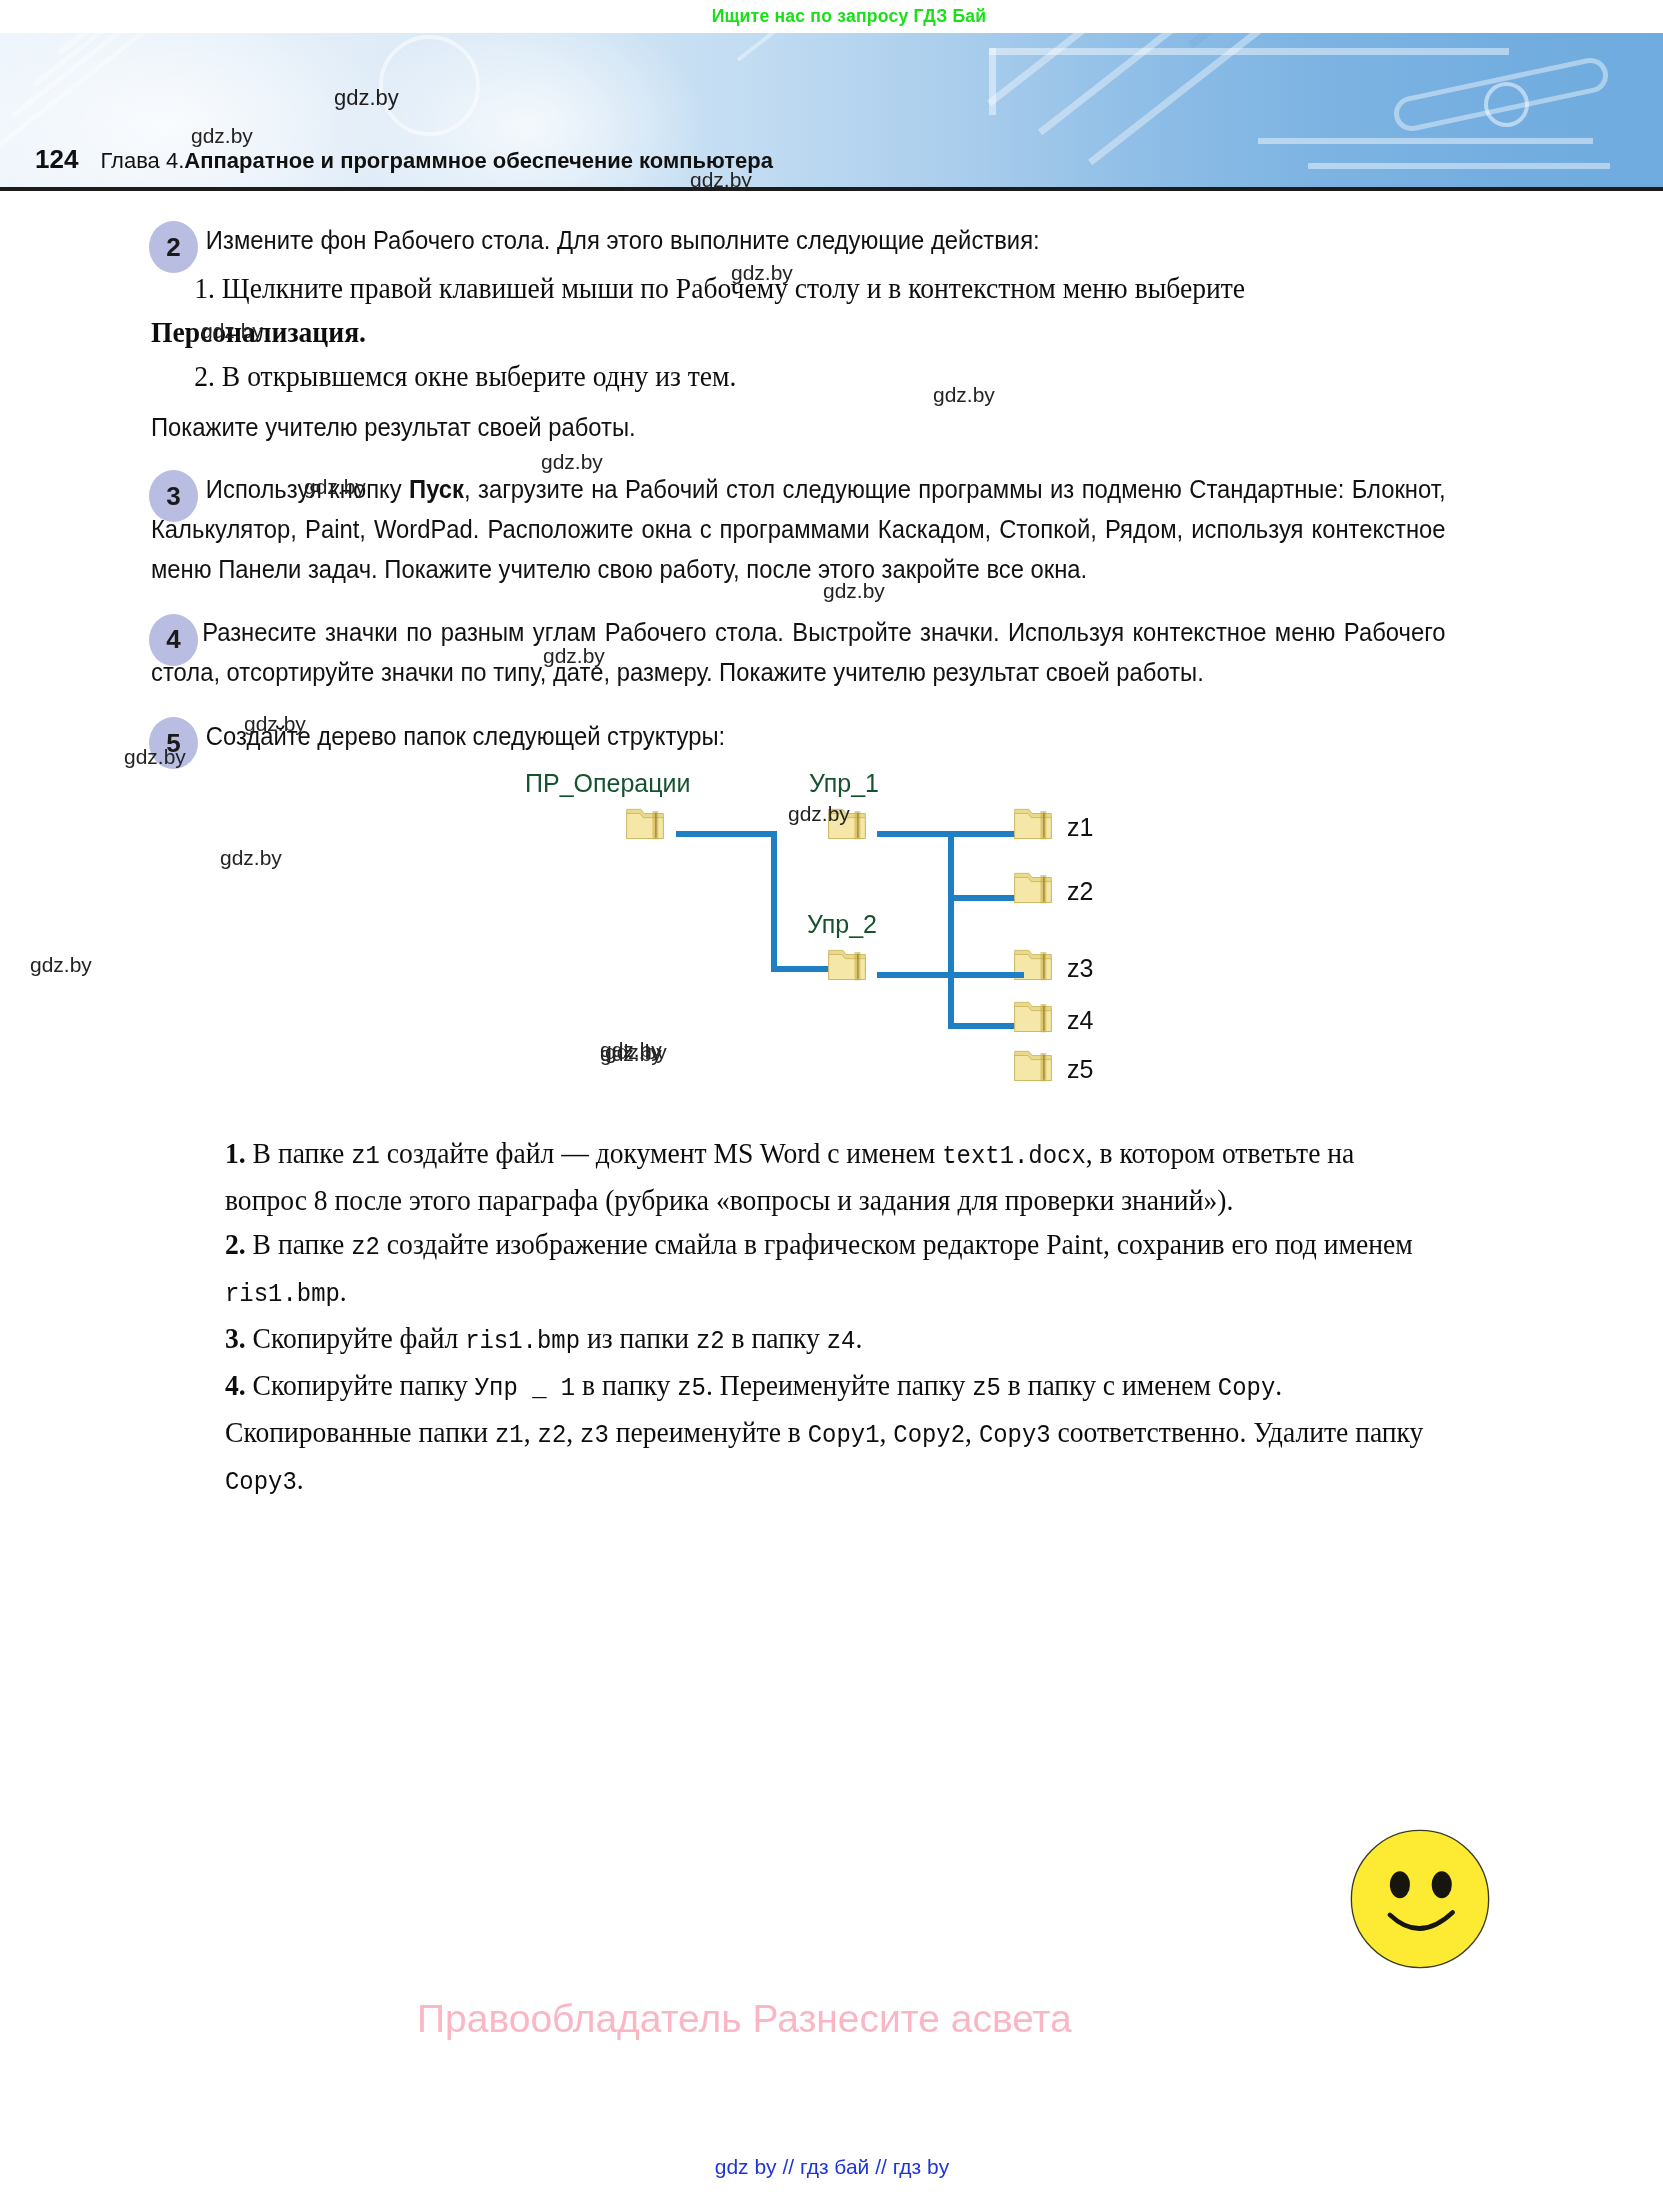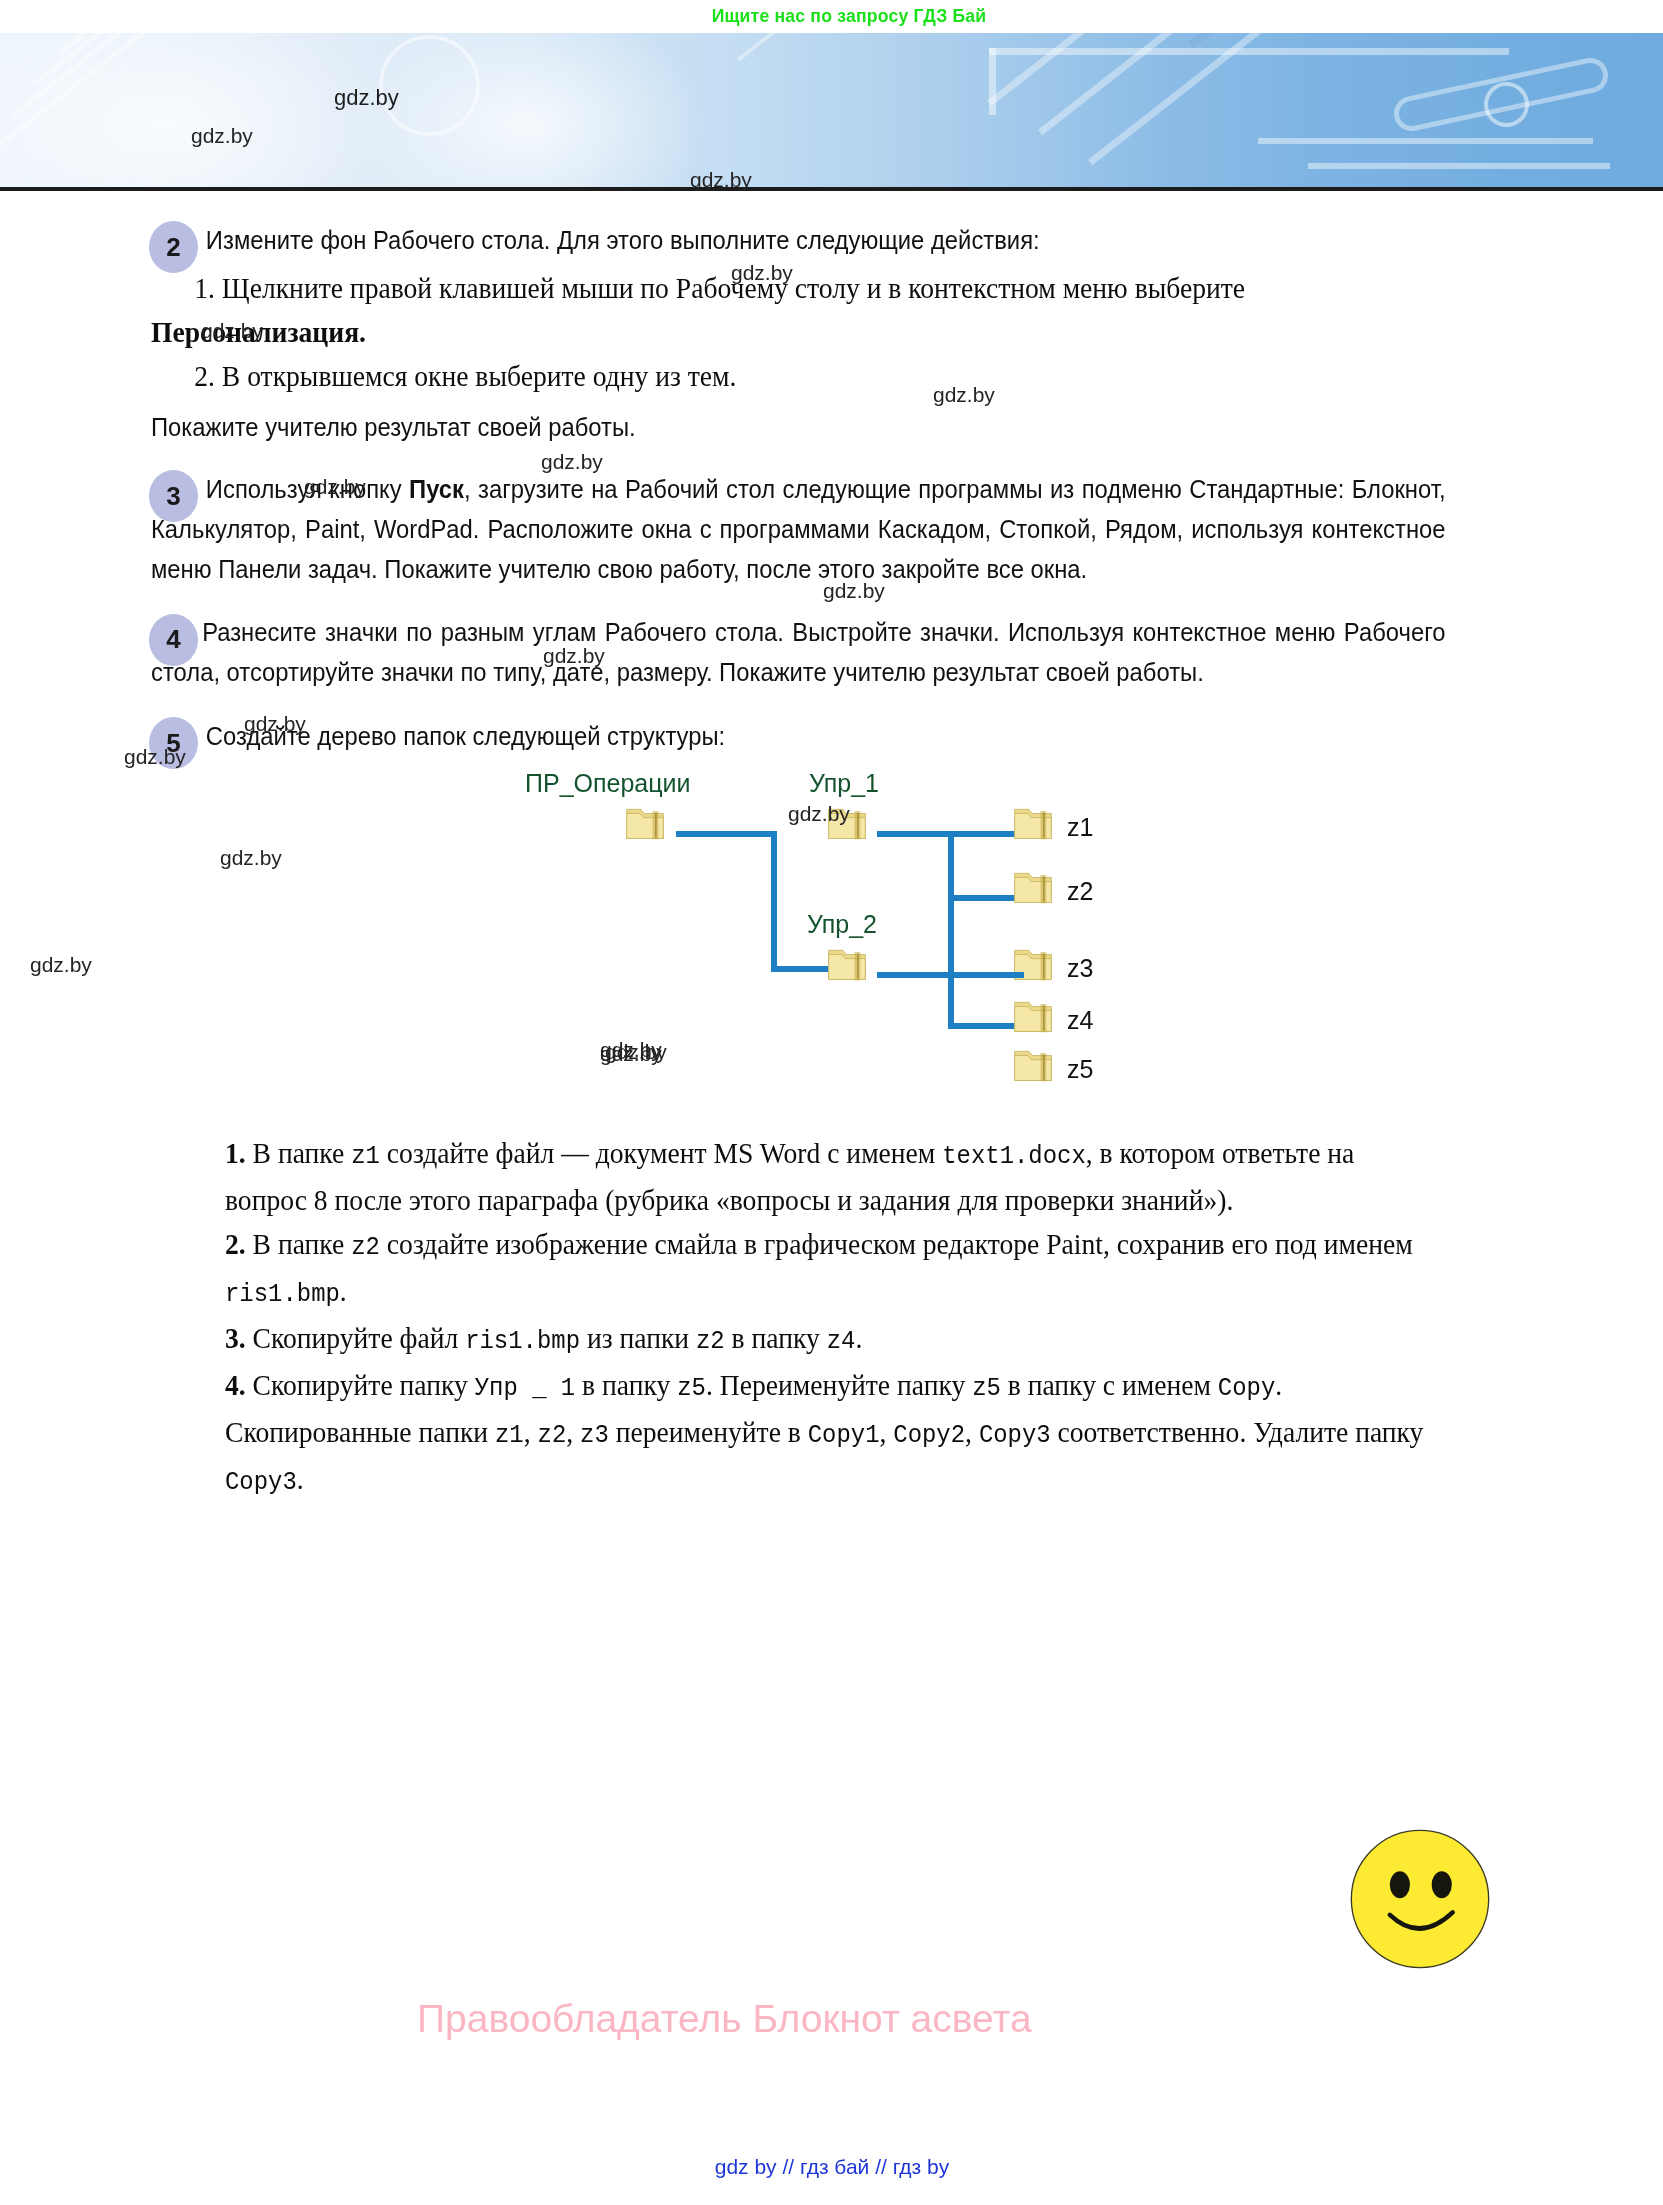--- a/index.html
+++ b/index.html
@@ -254,20 +254,25 @@
   <div class="circ-d" style="left:989px;top:67px;width:302px;height:6.7px;"></div>
   <div class="circ-d" style="left:1040px;top:96px;width:302px;height:6.7px;"></div>
   <div class="circ-d" style="left:1090px;top:126px;width:285px;height:6.7px;"></div>
   <div class="circ-dark" style="left:1191px;top:8.4px;width:319px;height:8.4px;"></div>
   <div class="circ" style="left:1258px;top:105px;width:335px;height:5.9px;"></div>
   <div class="circ" style="left:1308px;top:130px;width:302px;height:5.9px;"></div>
   <div class="circ-d" style="left:738px;top:25px;width:168px;height:4.2px;"></div>
 
   <span class="header-wm">gdz.by</span>
 
+  <div class="header-title-row">
+    <span class="page-number">124</span>
+    <span class="chapter-label">Глава 4.</span>
+    <span class="chapter-title">Аппаратное и программное обеспечение компьютера</span>
+  </div>
 </div>
 
 <div class="content">
 
   <div class="block" style="margin-top:28.5px;">
     <div class="badge" style="left:149px;top:1.7px;">2</div>
     <div class="p-sans" style="margin-left:151px;width:1375px;text-indent:59px;">Измените фон Рабочего стола. Для этого выполните следующие действия:</div>
 
     <div class="p-serif indent-1" style="margin-left:151px;width:1392px;margin-top:6.7px;">
       <span>1. Щелкните правой клавишей мыши по Рабочему столу и в контекстном меню выберите </span><b>Персонализация.</b>
@@ -422,16 +427,16 @@
     <div class="wm" style="left: 244px; top: 712px; font-size: 21px;">gdz.by</div>
     <div class="wm" style="left: 124px; top: 745px; font-size: 21px;">gdz.by</div>
     <div class="wm" style="left: 788px; top: 802px; font-size: 21px;">gdz.by</div>
     <div class="wm" style="left: 220px; top: 846px; font-size: 21px;">gdz.by</div>
     <div class="wm" style="left: 600px; top: 1038px; font-size: 21px;">gdz.by</div>
     <div class="wm" style="left: 30px; top: 953px; font-size: 21px;">gdz.by</div>
     <div class="wm" style="left: 600px; top: 1042px; font-size: 21px;">gdz.by</div>
     <div class="wm" style="left: 605px; top: 1040px; font-size: 21px;">gdz.by</div>
   </div>
 
-<div class="wm-pink" style="left:417px;top:1997px;">Правообладатель Блокнот асвета</div>
+<div class="wm-pink" style="left:417px;top:1997px;">Правообладатель Разнесите асвета</div>
 
 <div class="footer-links" style="top:2155px;">gdz by  //  гдз бай  //  гдз by</div>
 
 
 </body></html>

